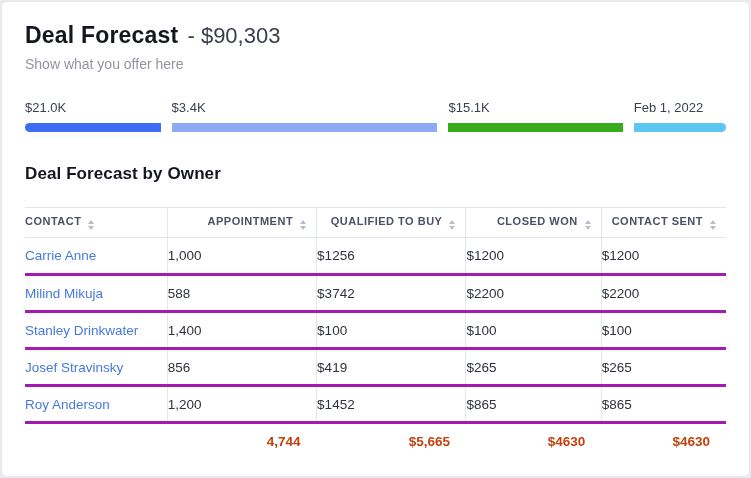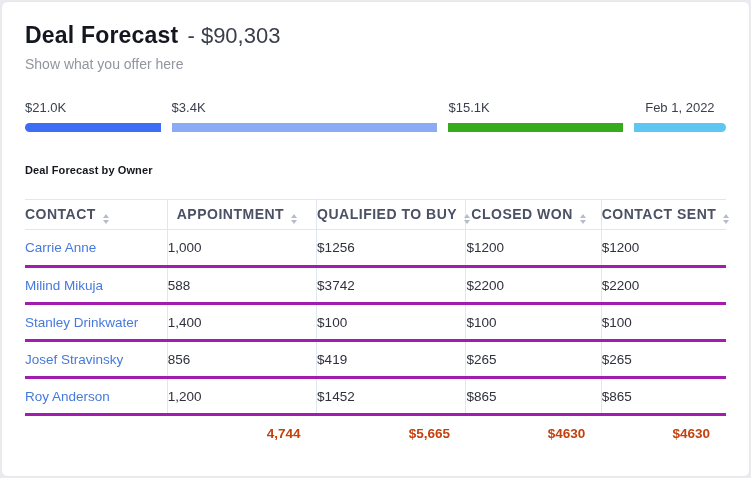--- a/index.html
+++ b/index.html
@@ -50,52 +50,52 @@
     white-space: nowrap;
   }
   .seg-bar { margin-top: 7px; height: 9px; }
   .seg { height: 9px; }
   .seg:first-child { border-radius: 5px 0 0 5px; }
   .seg:last-child { border-radius: 0 5px 5px 0; }
 
   
   .section-title {
     margin-top: 32px;
-    font-size: 11px;
+    font-size: 17px;
     font-weight: bold;
     color: #14171f;
     letter-spacing: 0.1px;
   }
 
   
   table {
     margin-top: 23px;
     width: 100%;
     border-collapse: collapse;
     table-layout: fixed;
   }
   col.c0 { width: 20.3%; }
   col.c1 { width: 21.3%; }
   col.c2 { width: 21.3%; }
   col.c3 { width: 19.3%; }
   col.c4 { width: 17.8%; }
   th {
     height: 30px;
-    font-size: 14px;
+    font-size: 11px;
     font-weight: bold;
     letter-spacing: 0.5px;
     color: #4b5064;
     border-top: 1px solid #e2e6f0;
     border-bottom: 1px solid #e2e6f0;
     white-space: nowrap;
     padding: 0 10px 0 0;
     vertical-align: middle;
   }
   th.left { text-align: left; padding-left: 0; }
-  th.right { }
+  th.right { text-align: right; }
   th:not(:last-child), tbody td:not(:last-child) { border-right: 1px solid #e2e6f0; }
   tbody td {
     height: 37px;
     font-size: 13.5px;
     color: #2f323c;
     border-bottom: 3px solid #a21caf;
     vertical-align: middle;
     padding: 0 16px 0 0;
   }
   tbody td.left { text-align: left; padding-right: 10px; }
@@ -140,21 +140,21 @@
   <div class="title-line">
     <span class="title-main">Deal Forecast</span><span class="title-amount">- $90,303</span>
   </div>
   <div class="subtitle">Show what you offer here</div>
 
   <div class="progress">
     <div class="seg-labels" id="seg-labels">
         <div class="seg-label" style="flex: 20.3 0 0px;">$21.0K</div>
         <div class="seg-label" style="flex: 39.8 0 0px;">$3.4K</div>
         <div class="seg-label" style="flex: 26.1 0 0px;">$15.1K</div>
-        <div class="seg-label" style="flex: 13.8 0 0px; text-align: center;">Feb 1, 2022</div>
+        <div class="seg-label" style="flex: 13.8 0 0px;">Feb 1, 2022</div>
       </div>
     <div class="seg-bar" id="seg-bar">
         <div class="seg" style="flex: 20.3 0 0px; background: rgb(61, 109, 244);"></div>
         <div class="seg" style="flex: 39.8 0 0px; background: rgb(139, 171, 244);"></div>
         <div class="seg" style="flex: 26.1 0 0px; background: rgb(56, 171, 28);"></div>
         <div class="seg" style="flex: 13.8 0 0px; background: rgb(94, 198, 242);"></div>
       </div>
   </div>
 
   <div class="section-title">Deal Forecast by Owner</div>

